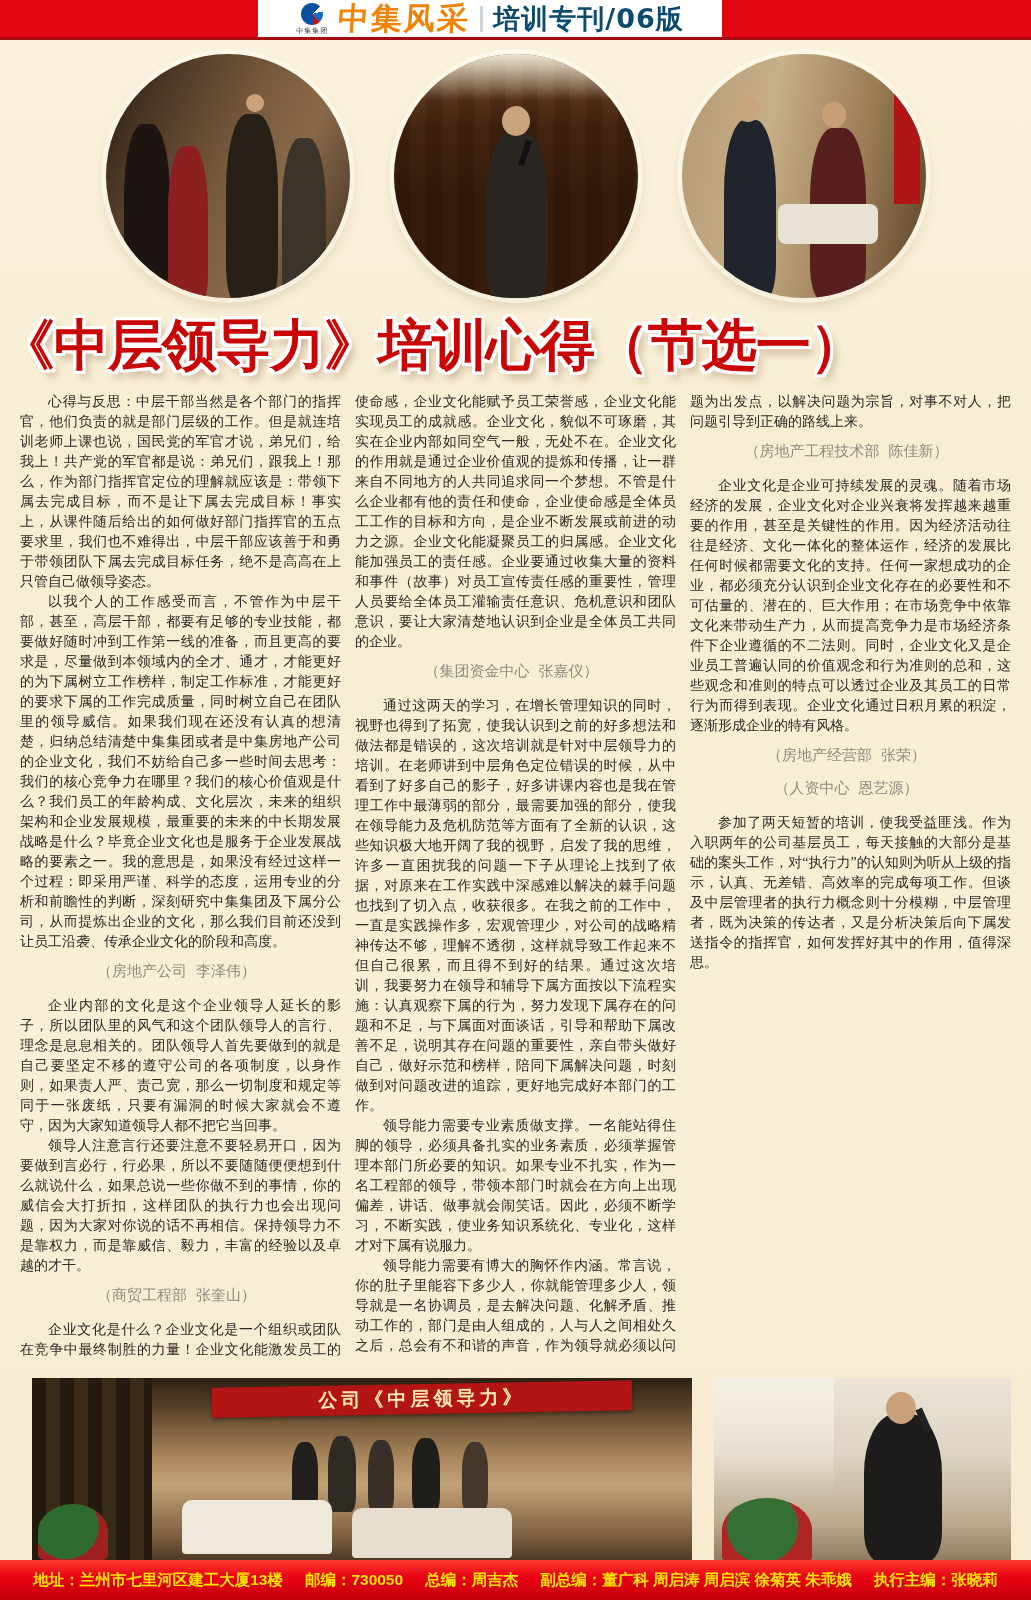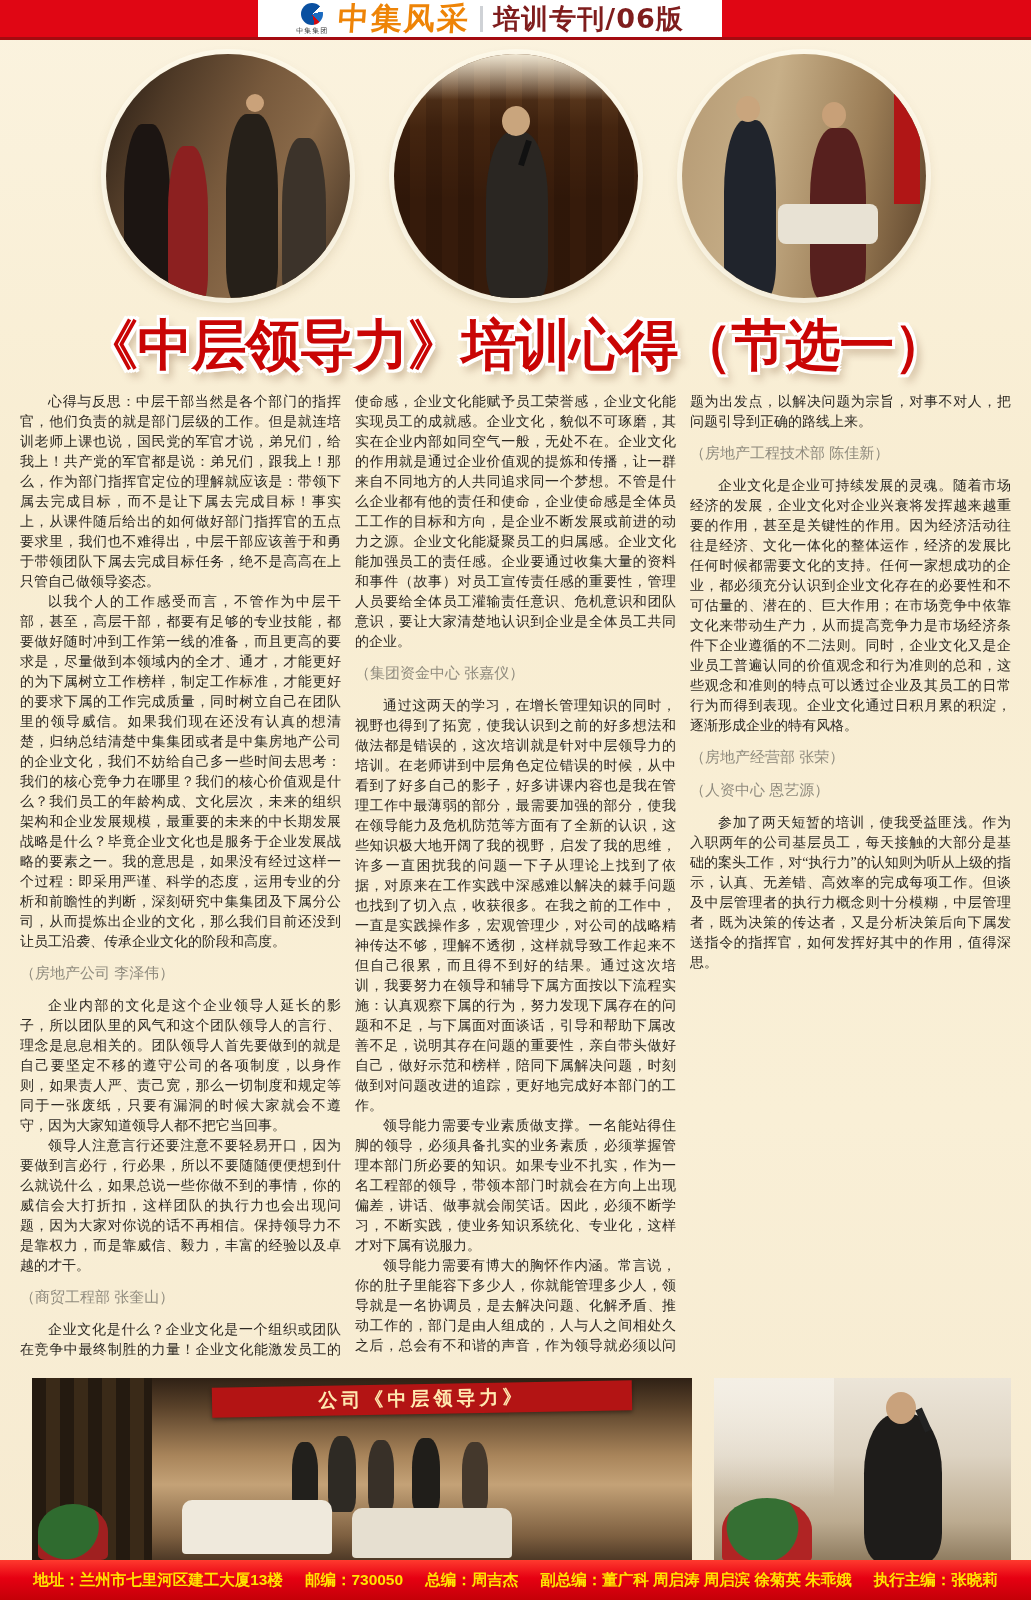--- a/index.html
+++ b/index.html
@@ -14,47 +14,47 @@
   .mast-red.left { width:258px; }
   .mast-red.right { width:309px; }
   .mast-center { flex:1; display:flex; align-items:center; justify-content:center; gap:10px; background:#fff; }
   .logo-wrap { display:flex; flex-direction:column; align-items:center; line-height:1; }
   .logo-mark { width:22px; height:22px; border-radius:50%;
                background:conic-gradient(from 210deg,#0a50a0 0 55%, #ffffff 55% 63%, #1a6ac0 63% 80%, #d00a12 80% 88%, #0a50a0 88% 100%); }
   .logo-sub { font-family:"Liberation Sans",sans-serif; font-size:7px; color:#333; margin-top:2px; letter-spacing:1px; }
   .brand { font-family:"DejaVu Serif",serif; font-weight:bold; font-size:31px; color:#ee8407;
            transform:skewX(-4deg); letter-spacing:2px; }
   .mast-divider { width:3px; height:26px; background:#cfd2d6; }
-  .edition { font-family:"DejaVu Sans",sans-serif; font-weight:900; font-size:27px; color:#7f1d1d; letter-spacing:1px; }
+  .edition { font-family:"DejaVu Sans",sans-serif; font-weight:900; font-size:27px; color:#0c4a6e; letter-spacing:1px; }
 
   
   .photo-band { height:266px; display:flex; justify-content:center; align-items:flex-start; gap:44px; padding-top:14px; }
   .circle-photo { width:244px; height:244px; border-radius:50%; position:relative; overflow:hidden;
                   box-shadow:0 0 0 5px rgba(255,252,240,.65), 0 6px 14px rgba(120,90,40,.25); }
   .circle-photo .shape { position:absolute; }
   .cp1 { background:linear-gradient(115deg,#241a12 0%,#4f3a27 22%,#77593c 48%,#8a6a49 68%,#3c2d20 100%); }
   .cp2 { background:repeating-linear-gradient(90deg,#6d4c30 0 16px,#7e5a39 16px 32px),
                     linear-gradient(180deg,#e9ddc6 0%,#8a6845 30%,#6d4c30 60%); background-blend-mode:multiply; }
   .cp3 { background:linear-gradient(100deg,#b59a74 0%,#c7af88 35%,#9a7c55 70%,#5a4129 100%); }
 
   
-  .headline { text-align:center; margin-top:2px; height:74px; line-height:74px;
+  .headline { text-align:left; margin-top:2px; height:74px; line-height:74px;
               font-family:"DejaVu Sans",sans-serif; font-weight:900; font-size:55px; color:#c90505;
               letter-spacing:-1px;
               text-shadow:
                 -3px -3px 0 #fff, 3px -3px 0 #fff, -3px 3px 0 #fff, 3px 3px 0 #fff,
                 -3px 0 0 #fff, 3px 0 0 #fff, 0 -3px 0 #fff, 0 3px 0 #fff,
                 5px 7px 8px rgba(90,40,0,.35); }
 
   
   .article-flow { margin:10px 20px 0 20px; height:978px; overflow:hidden;
                   column-count:3; column-gap:14px; column-fill:auto;
                   font-size:14px; line-height:20px; color:#2e2a24; text-align:justify; }
   .article-flow .para { text-indent:2em; }
-  .article-flow .byline { font-family:Liberation Sans, sans-serif; color:#8f8b7e; text-align:left;
+  .article-flow .byline { font-family:Liberation Mono, monospace; color:#8f8b7e; text-align:center;
                           margin:11px 8px 13px 0; font-size:15px; }
 
   
   .bottom-band { display:flex; gap:10px; margin:8px 20px 0 20px; height:184px; }
   .bphoto { position:relative; overflow:hidden;margin-left:12px; }
   .bphoto .shape { position:absolute; }
   .bp-left { flex:0 0 660px;
              background:linear-gradient(180deg,#2f2115 0%,#5a422a 16%,#a8845a 42%,#c4a277 58%,#7d5f40 86%,#4a3624 100%); }
   .bp-right { flex:1;
               background:linear-gradient(180deg,#ece5d8 0%,#ddd3c2 42%,#bcab90 78%,#8d7a5e 100%); }

